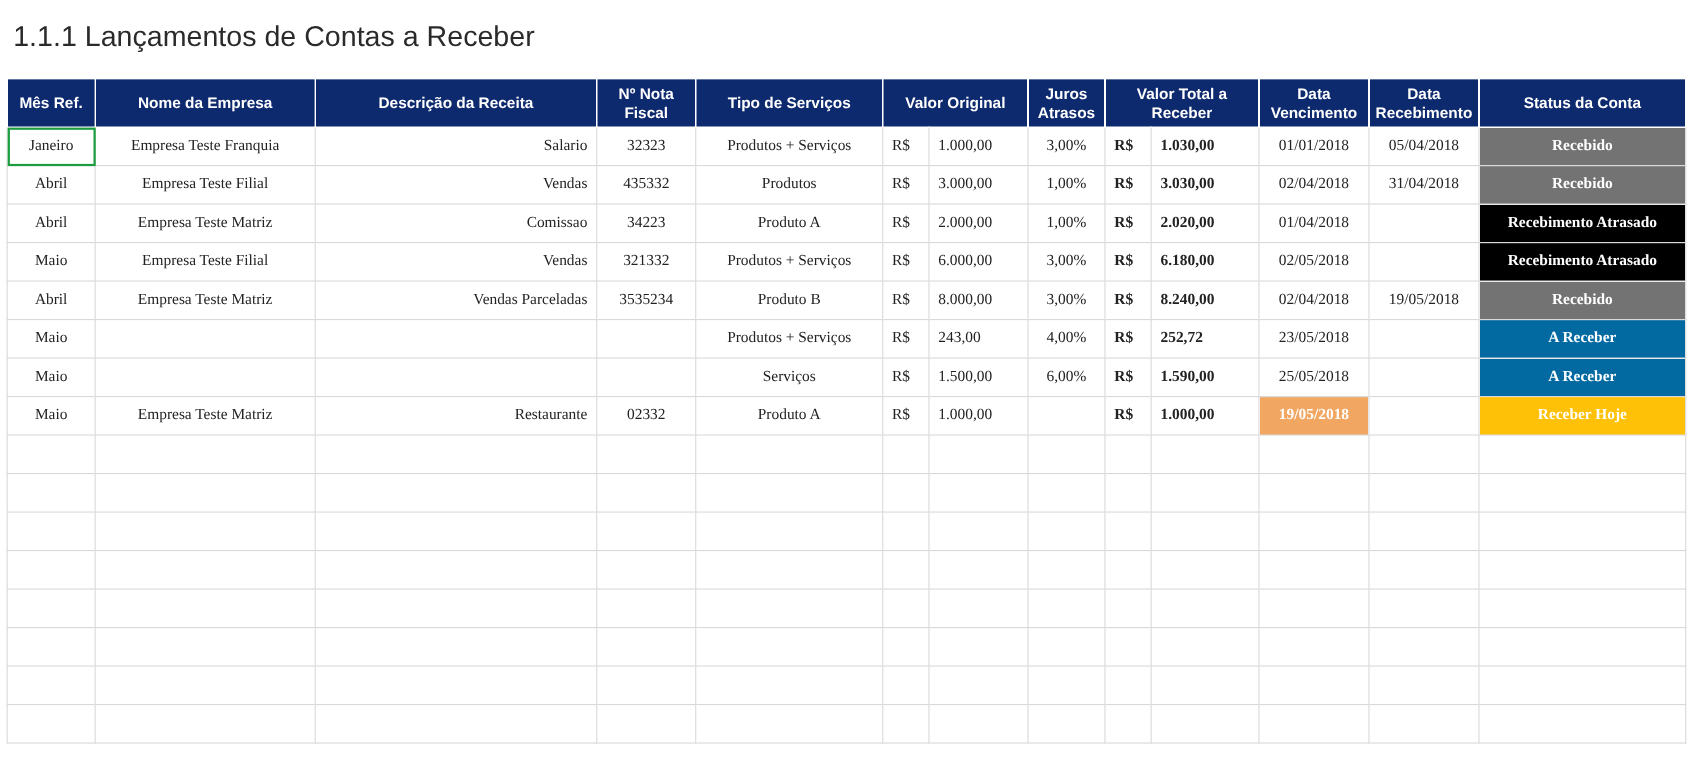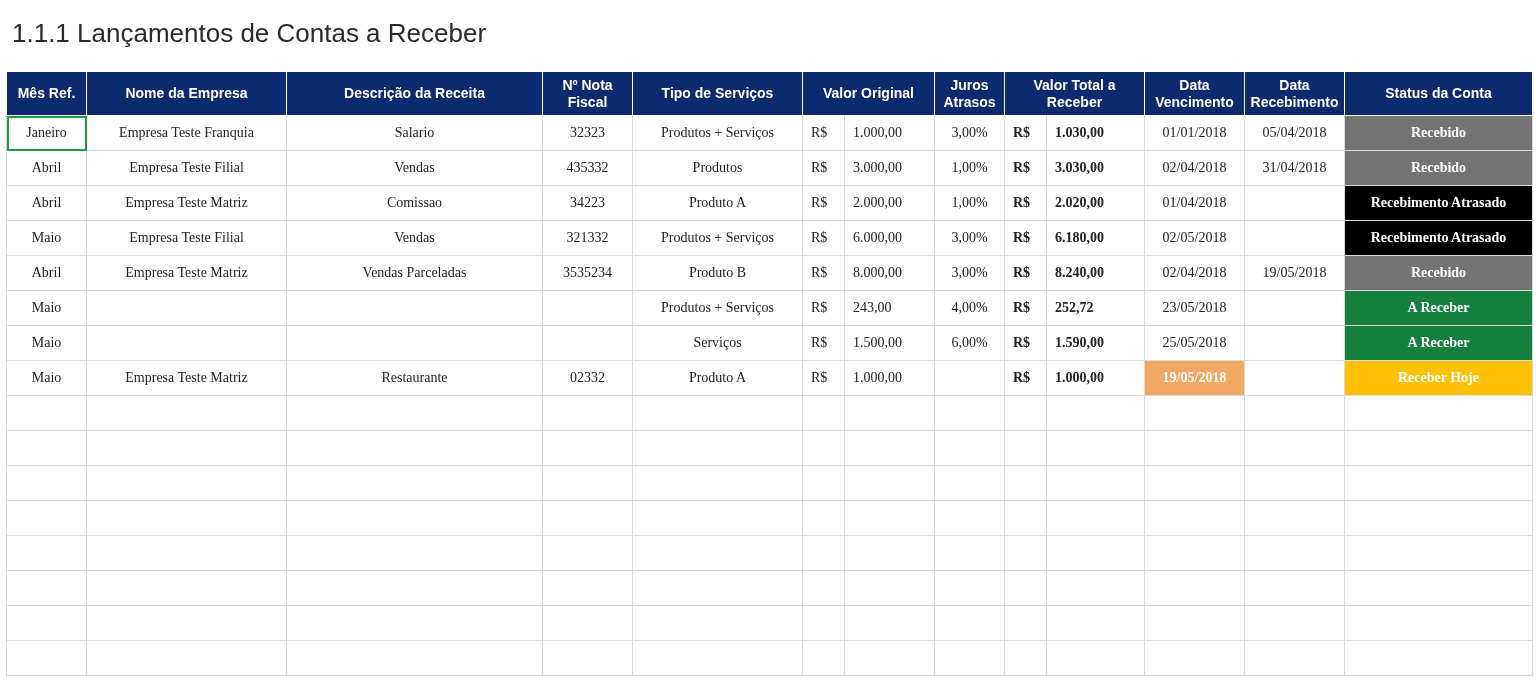--- a/index.html
+++ b/index.html
@@ -4,28 +4,28 @@
 <style>
   html,body{margin:0;padding:0;background:#fff;font-family:"Century Gothic","Segoe UI",Arial,sans-serif;color:#222;}
   .page{width:1536px;padding:10px 6px 20px 6px;box-sizing:border-box;}
   h1.title{font-size:26px;font-weight:400;margin:8px 0 22px 6px;color:#2a2a2a;}
   table{border-collapse:collapse;width:100%;table-layout:fixed;}
   th,td{border:1px solid #d9d9d9;font-size:14px;height:35px;box-sizing:border-box;padding:0 8px;overflow:hidden;white-space:nowrap;}
   thead th{background:#0e2a6e;color:#fff;font-weight:600;text-align:center;line-height:1.15;font-size:14px;border:1px solid #fff;padding:4px 4px;height:44px;}
   thead th .two{display:block;}
   tbody tr{height:35px;font-family:Liberation Serif, serif;}
   td.center{text-align:center;}
-  td.left{text-align:center;}
+  td.left{text-align:right;}
   td.cur{text-align:left;}
   td.num{text-align:left;}
   td.bold{font-weight:700;}
   td.status{color:#fff;font-weight:600;text-align:center;}
   .st-recebido{background:#737373;}
   .st-atrasado{background:#000000;}
-  .st-areceber{background:#15803d;}
+  .st-areceber{background:#0369a1;}
   .st-hoje{background:#ffc107;}
   .hl-due{background:#f1a661;color:#fff;font-weight:600;}
   .sel{outline:2px solid #1a9c3f;outline-offset:-2px;}
   
   col.c1{width:80px;}
   col.c2{width:200px;}
   col.c3{width:256px;}
   col.c4{width:90px;}
   col.c5{width:170px;}
   col.c6a{width:42px;}

